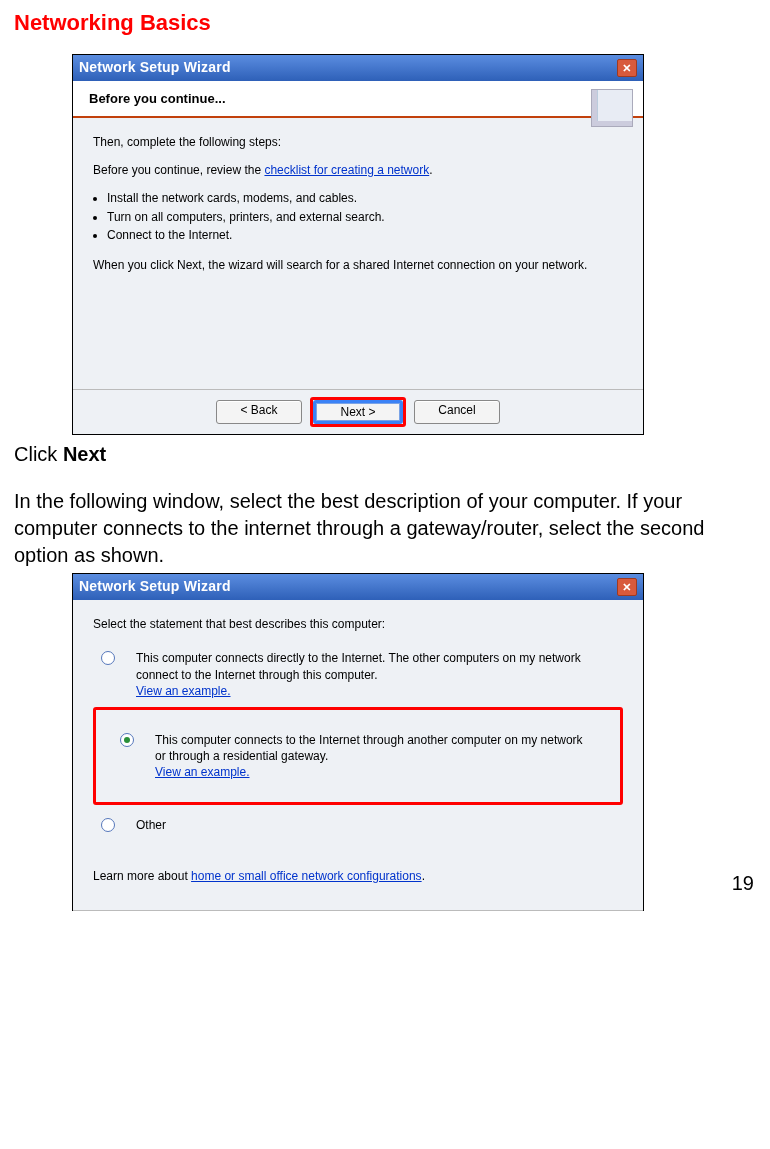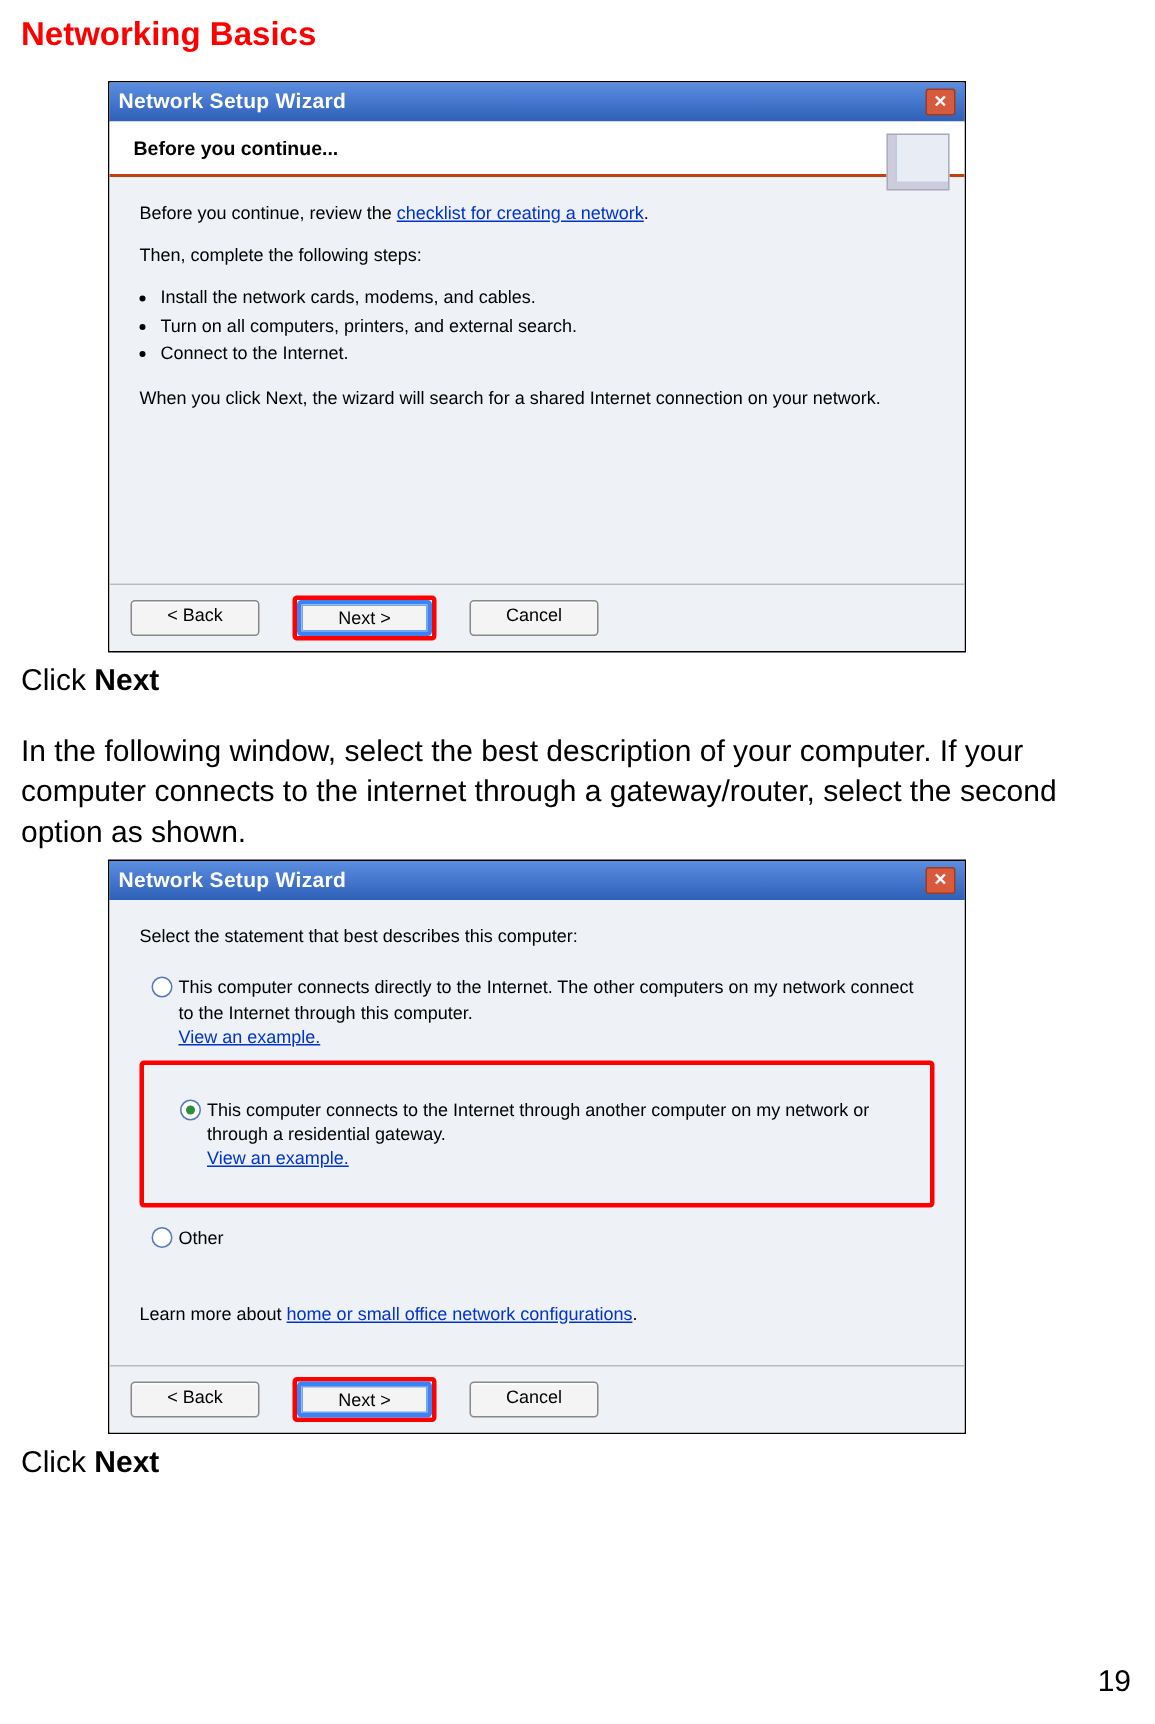--- a/index.html
+++ b/index.html
@@ -1,36 +1,36 @@
 <!DOCTYPE html>
 <html><head>
 <meta charset="utf-8">
 <style>
 html,body{margin:0;padding:0;background:#fff;font-family:Arial,Helvetica,sans-serif;color:#000;}
-.page{width:770px;height:1149px;position:relative;padding:10px 14px 0 14px;box-sizing:border-box;}
+.page{width:770px;height:911px;position:relative;padding:10px 14px 0 14px;box-sizing:border-box;}
 .heading{color:#ff0000;font-size:22px;font-weight:bold;margin-bottom:18px;}
 .body-text{font-size:20px;line-height:1.35;margin:6px 0 4px 0;}
 .body-text b{font-weight:bold;}
 .page-num{position:absolute;right:16px;bottom:16px;font-size:20px;}
 .wizard-wrap{border:1px solid #000;width:572px;margin-left:58px;box-sizing:border-box;}
 .titlebar{display:flex;align-items:flex-start;background:linear-gradient(#5b8de0,#2e60b8);color:#fff;padding:4px 6px;font-family:Liberation Sans, sans-serif;font-size:14px;font-weight:bold;letter-spacing:.2px;}
 .titlebar .x{margin-left:auto;width:18px;height:16px;background:#d85a3c;border:1px solid #a03a20;display:flex;align-items:center;justify-content:center;font-size:11px;line-height:1;color:#fff;font-weight:bold;border-radius:2px;}
 .wiz-header{background:#fff;padding:10px 58px 10px 16px;position:relative;border-bottom:2px solid #c2410c;}
 .wiz-header .h1{font-family:Tahoma,Arial;font-size:13px;font-weight:bold;}
 .wiz-icon{position:absolute;right:10px;top:8px;width:40px;height:36px;background:#e8ecf4;border:1px solid #aab;box-shadow:inset 6px -6px 0 -1px #ccd,10px -6px 0 -4px #bcd inset;}
 .wiz-body{background:#eef1f5;padding:16px 20px 14px 20px;font-family:Tahoma,Arial;font-size:12px;color:#000;min-height:260px;box-sizing:border-box;}
 .wiz-body p{margin:0 0 12px 0;line-height:1.35;}
 .wiz-body ul{margin:0 0 14px 14px;padding:0;}
 .wiz-body li{list-style:disc;margin:2px 0;line-height:1.35;}
 .linkish{color:#0033cc;text-decoration:underline;}
-.btnrow{background:#eef1f5;border-top:1px solid #bbb;display:flex;justify-content:flex-start;gap:25px;padding:10px 14px;}
+.btnrow{background:#eef1f5;border-top:1px solid #bbb;display:flex;justify-content:center;gap:11px;padding:10px 14px;}
 .btn{font-family:Tahoma,Arial;font-size:12px;background:#f4f4f4;border:1px solid #888;border-radius:3px;padding:2px 0;width:84px;text-align:center;box-shadow:inset 0 1px 0 #fff;}
 .btn.default{border:3px solid #3b82f6;box-shadow:0 0 0 1px #7aa3e6 inset,inset 0 1px 0 #fff;}
 .red-box{border:3px solid #ff0000;border-radius:3px;display:inline-block;margin:-3px;}
-.radio-row{display:flex;align-items:flex-start;gap:4px;margin:4px 0 2px 0;padding:6px 8px;}
+.radio-row{display:flex;align-items:flex-start;gap:21px;margin:4px 0 2px 0;padding:6px 8px;}
 .radio-circle{width:12px;height:12px;border:1px solid #5577bb;border-radius:50%;flex:0 0 auto;margin-top:1px;display:flex;align-items:center;justify-content:center;background:#fff;}
 .radio-circle.sel::after{content:"";width:6px;height:6px;background:#2a903a;border-radius:50%;display:block;}
 .radio-content{flex:1;line-height:1.35;}
 .sel-box{border:3px solid #ff0000;border-radius:3px;padding:16px;margin:2px 0 6px 0;}
 .spacer{height:10px;}
 </style>
 </head>
 <body>
 <div class="page">
 
@@ -39,24 +39,24 @@
 <div class="wizard-wrap">
   <div class="titlebar">
     <span>Network Setup Wizard</span>
     <span class="x">✕</span>
   </div>
   <div class="wiz-header">
     <div class="h1">Before you continue...</div>
     <div class="wiz-icon"></div>
   </div>
   <div class="wiz-body">
+    <p>Then, complete the following steps:</p>
     <p>
       <span>Before you continue, review the </span><span class="linkish">checklist for creating a network</span><span>.</span>
     </p>
-    <p>Then, complete the following steps:</p>
     <ul>
       <li>Install the network cards, modems, and cables.</li>
       <li>Turn on all computers, printers, and external search.</li>
       <li>Connect to the Internet.</li>
     </ul>
     <p>When you click Next, the wizard will search for a shared Internet connection on your network.</p>
     <div style="height:90px"></div>
   </div>
   <div class="btnrow">
     <div class="btn">&lt; Back</div>

